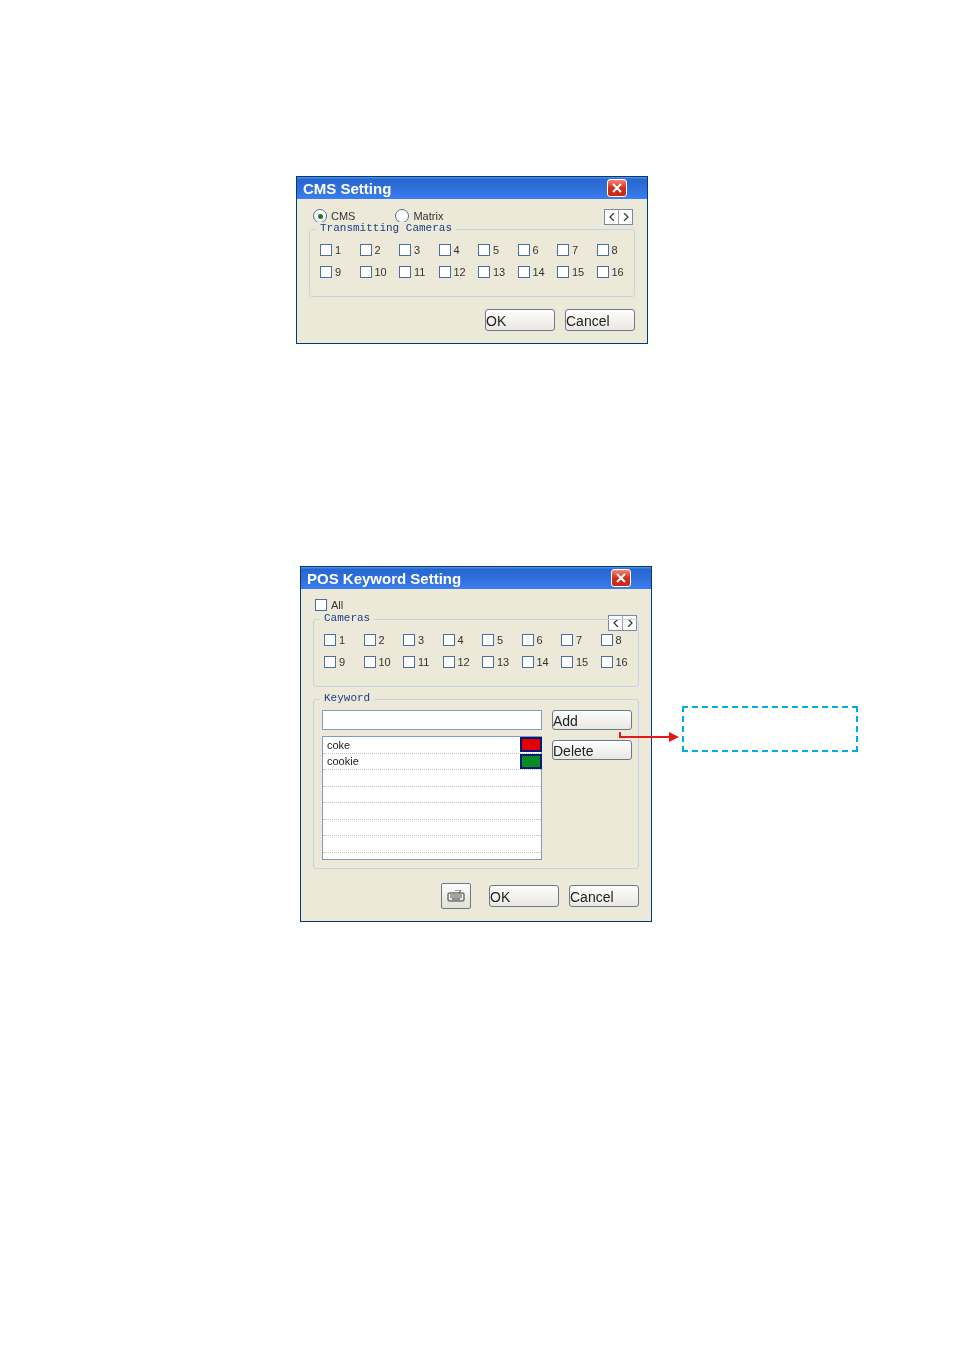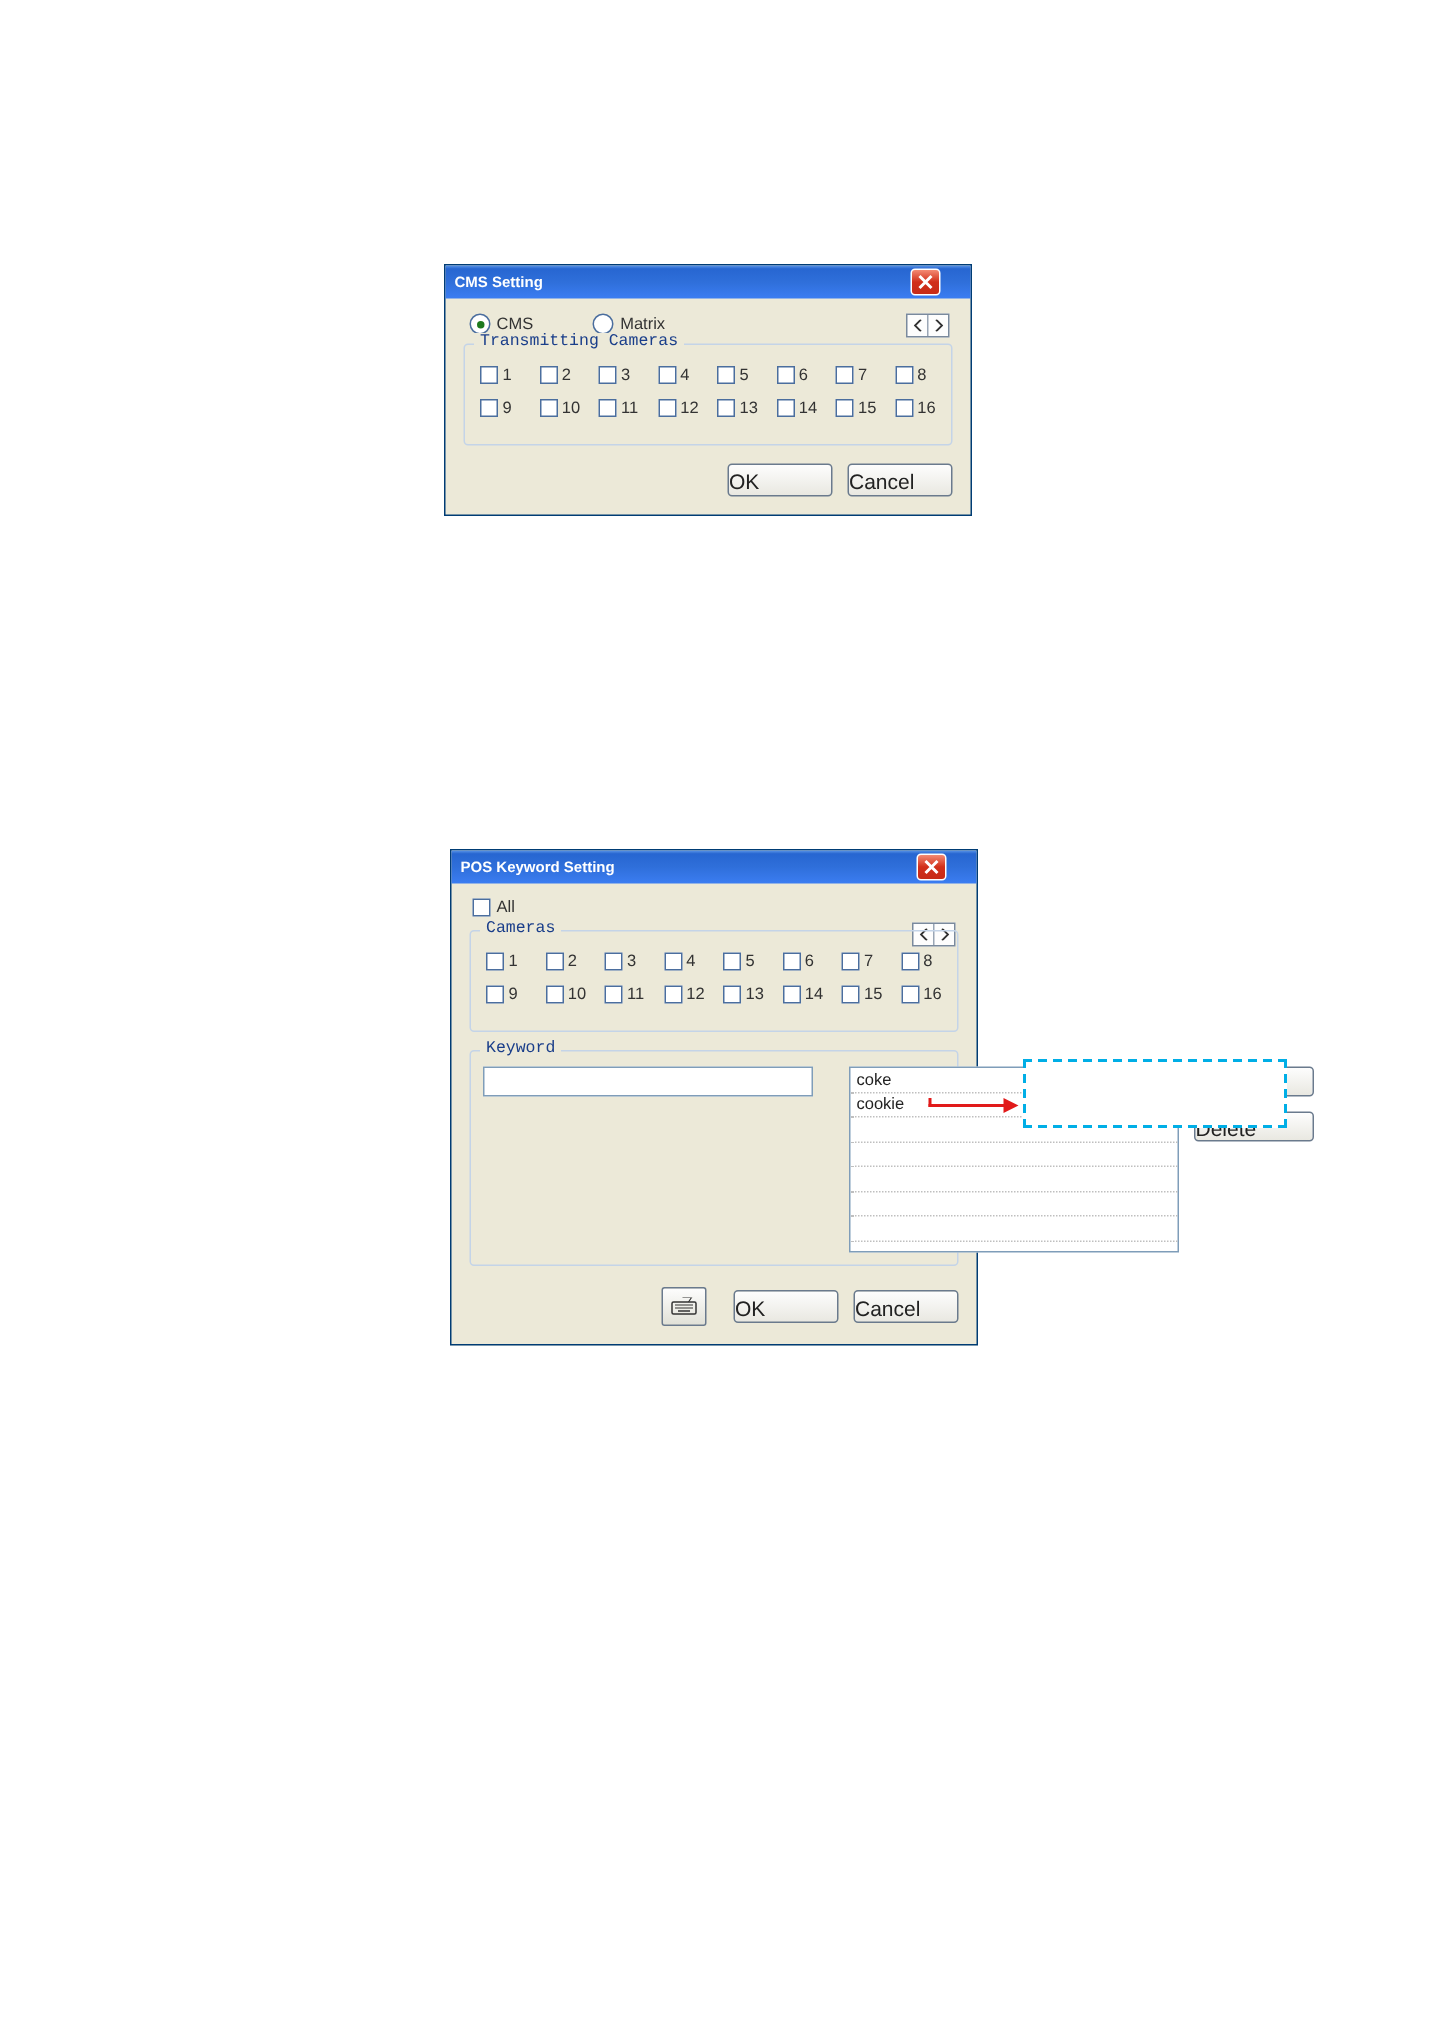--- a/index.html
+++ b/index.html
@@ -21,21 +21,21 @@
   }
   .titlebar {
     height: 22px;
     background: linear-gradient(#5a94e7,#2766d1 10%,#2f6fda 50%,#3b7df2);
     color: #fff;
     display: flex;
     align-items: center;
     justify-content: space-between;
     padding: 0 20px 0 6px;
     font-weight: bold;
-    font-size: 10px;
+    font-size: 15px;
   }
   .titlebar .title { }
   .close-btn {
     width: 18px;
     height: 16px;
     background: linear-gradient(#f48a73,#d12f1a 50%,#c72b17);
     border: 1px solid #fff;
     border-radius: 3px;
     display: flex;
     align-items: center;
@@ -425,21 +425,21 @@
         <span class="cam-cell checkbox">
             <span class="ctrl"></span>
             <span class="lbl">16</span>
           </span>
       </div>
     </div>
     
     <div class="groupbox" style="margin-top:12px; ">
       <span class="legend">Keyword</span>
       <div style="display:flex; gap:10px; align-items:flex-start;">
-        <div style="display:flex; flex-direction:row; gap:24px;">
+        <div style="display:flex; flex-direction:column; gap:6px;">
           <input class="text-input" style="width: 220px;">
           <div class="keyword-list">
             <div class="row">
               <span class="txt">coke</span>
               <span class="swatch" style="background:#e20000"></span>
             </div>
             <div class="row">
               <span class="txt">cookie</span>
               <span class="swatch" style="background:#0a8a23"></span>
             </div>

